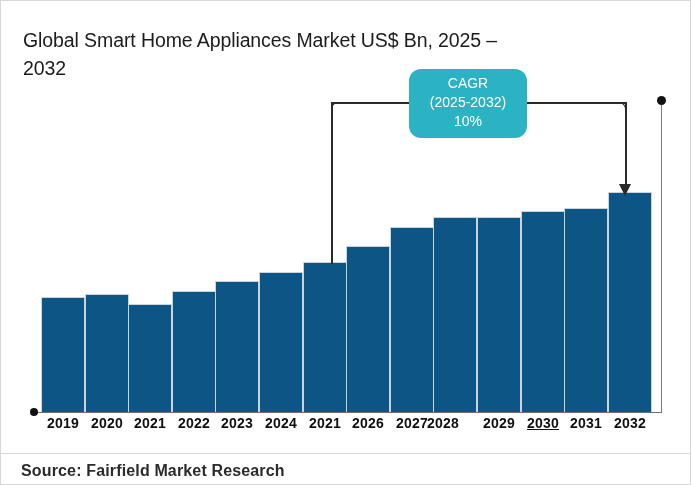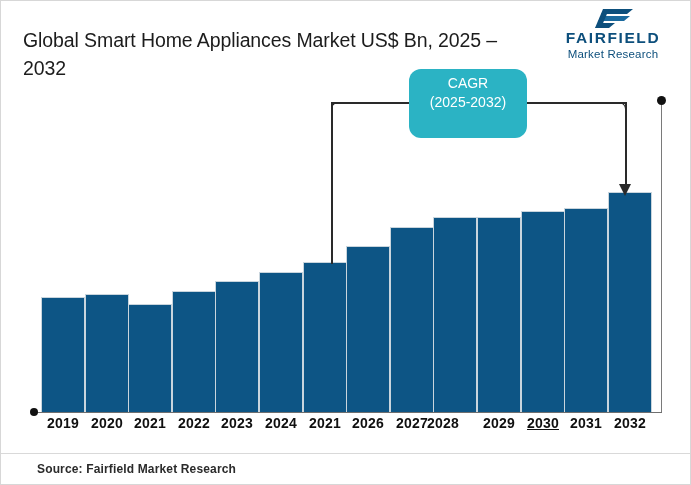--- a/index.html
+++ b/index.html
@@ -187,44 +187,34 @@
 
   
   .footer-rule{
     position:absolute;
     left:0; top:452px;
     width:691px; height:1px;
     background:#d9d9d9;
   }
   .source{
     position:absolute;
-    left:36px; top:461px;
-    font-size:12px;
+    left:20px; top:461px;
+    font-size:16px;
     font-weight:700;
     color:#2b2b2b;
     letter-spacing:0.15px;
   }
 </style>
 </head>
 <body>
 
 <div class="frame">
 
   <div class="title">Global Smart Home Appliances Market US$ Bn, 2025 – 2032</div>
 
-  <div class="logo">
-    <svg class="logo-mark" viewBox="0 0 40 19">
-      <polygon points="14,0 40,0 34,5 8,5" fill="#0d4f7c"></polygon>
-      <polygon points="11,7 37,7 31,12 5,12" fill="#1b6a9e"></polygon>
-      <polygon points="8,14 22,14 16,19 2,19" fill="#0d4f7c"></polygon>
-      <polygon points="10,0 16,0 8,19 2,19" fill="#0d4f7c"></polygon>
-    </svg>
-    <span class="logo-name">FAIRFIELD</span>
-    <span class="logo-sub">Market Research</span>
-  </div>
 
   <div class="bars" id="bars">
       <div class="bar-slot" style="left: 0px;">
         <div class="bar" style="height: 115px; background: rgb(13, 85, 133);"></div>
       </div>
       <div class="bar-slot" style="left: 44px;">
         <div class="bar" style="height: 118px; background: rgb(13, 85, 133);"></div>
       </div>
       <div class="bar-slot" style="left: 87px;">
         <div class="bar" style="height: 108px; background: rgb(13, 85, 133);"></div>
@@ -290,18 +280,19 @@
   <div class="leader-left-v"></div>
   <div class="leader-left-corner"></div>
   <div class="leader-right-h"></div>
   <div class="leader-right-v"></div>
   <div class="leader-right-corner"></div>
   <div class="arrow-head"></div>
 
   <div class="cagr-box">
     <div>CAGR</div>
     <div>(2025-2032)</div>
+    <div>10%</div>
   </div>
 
   <div class="footer-rule"></div>
   <div class="source">Source: Fairfield Market Research</div>
 
 </div>
 
 </body></html>

